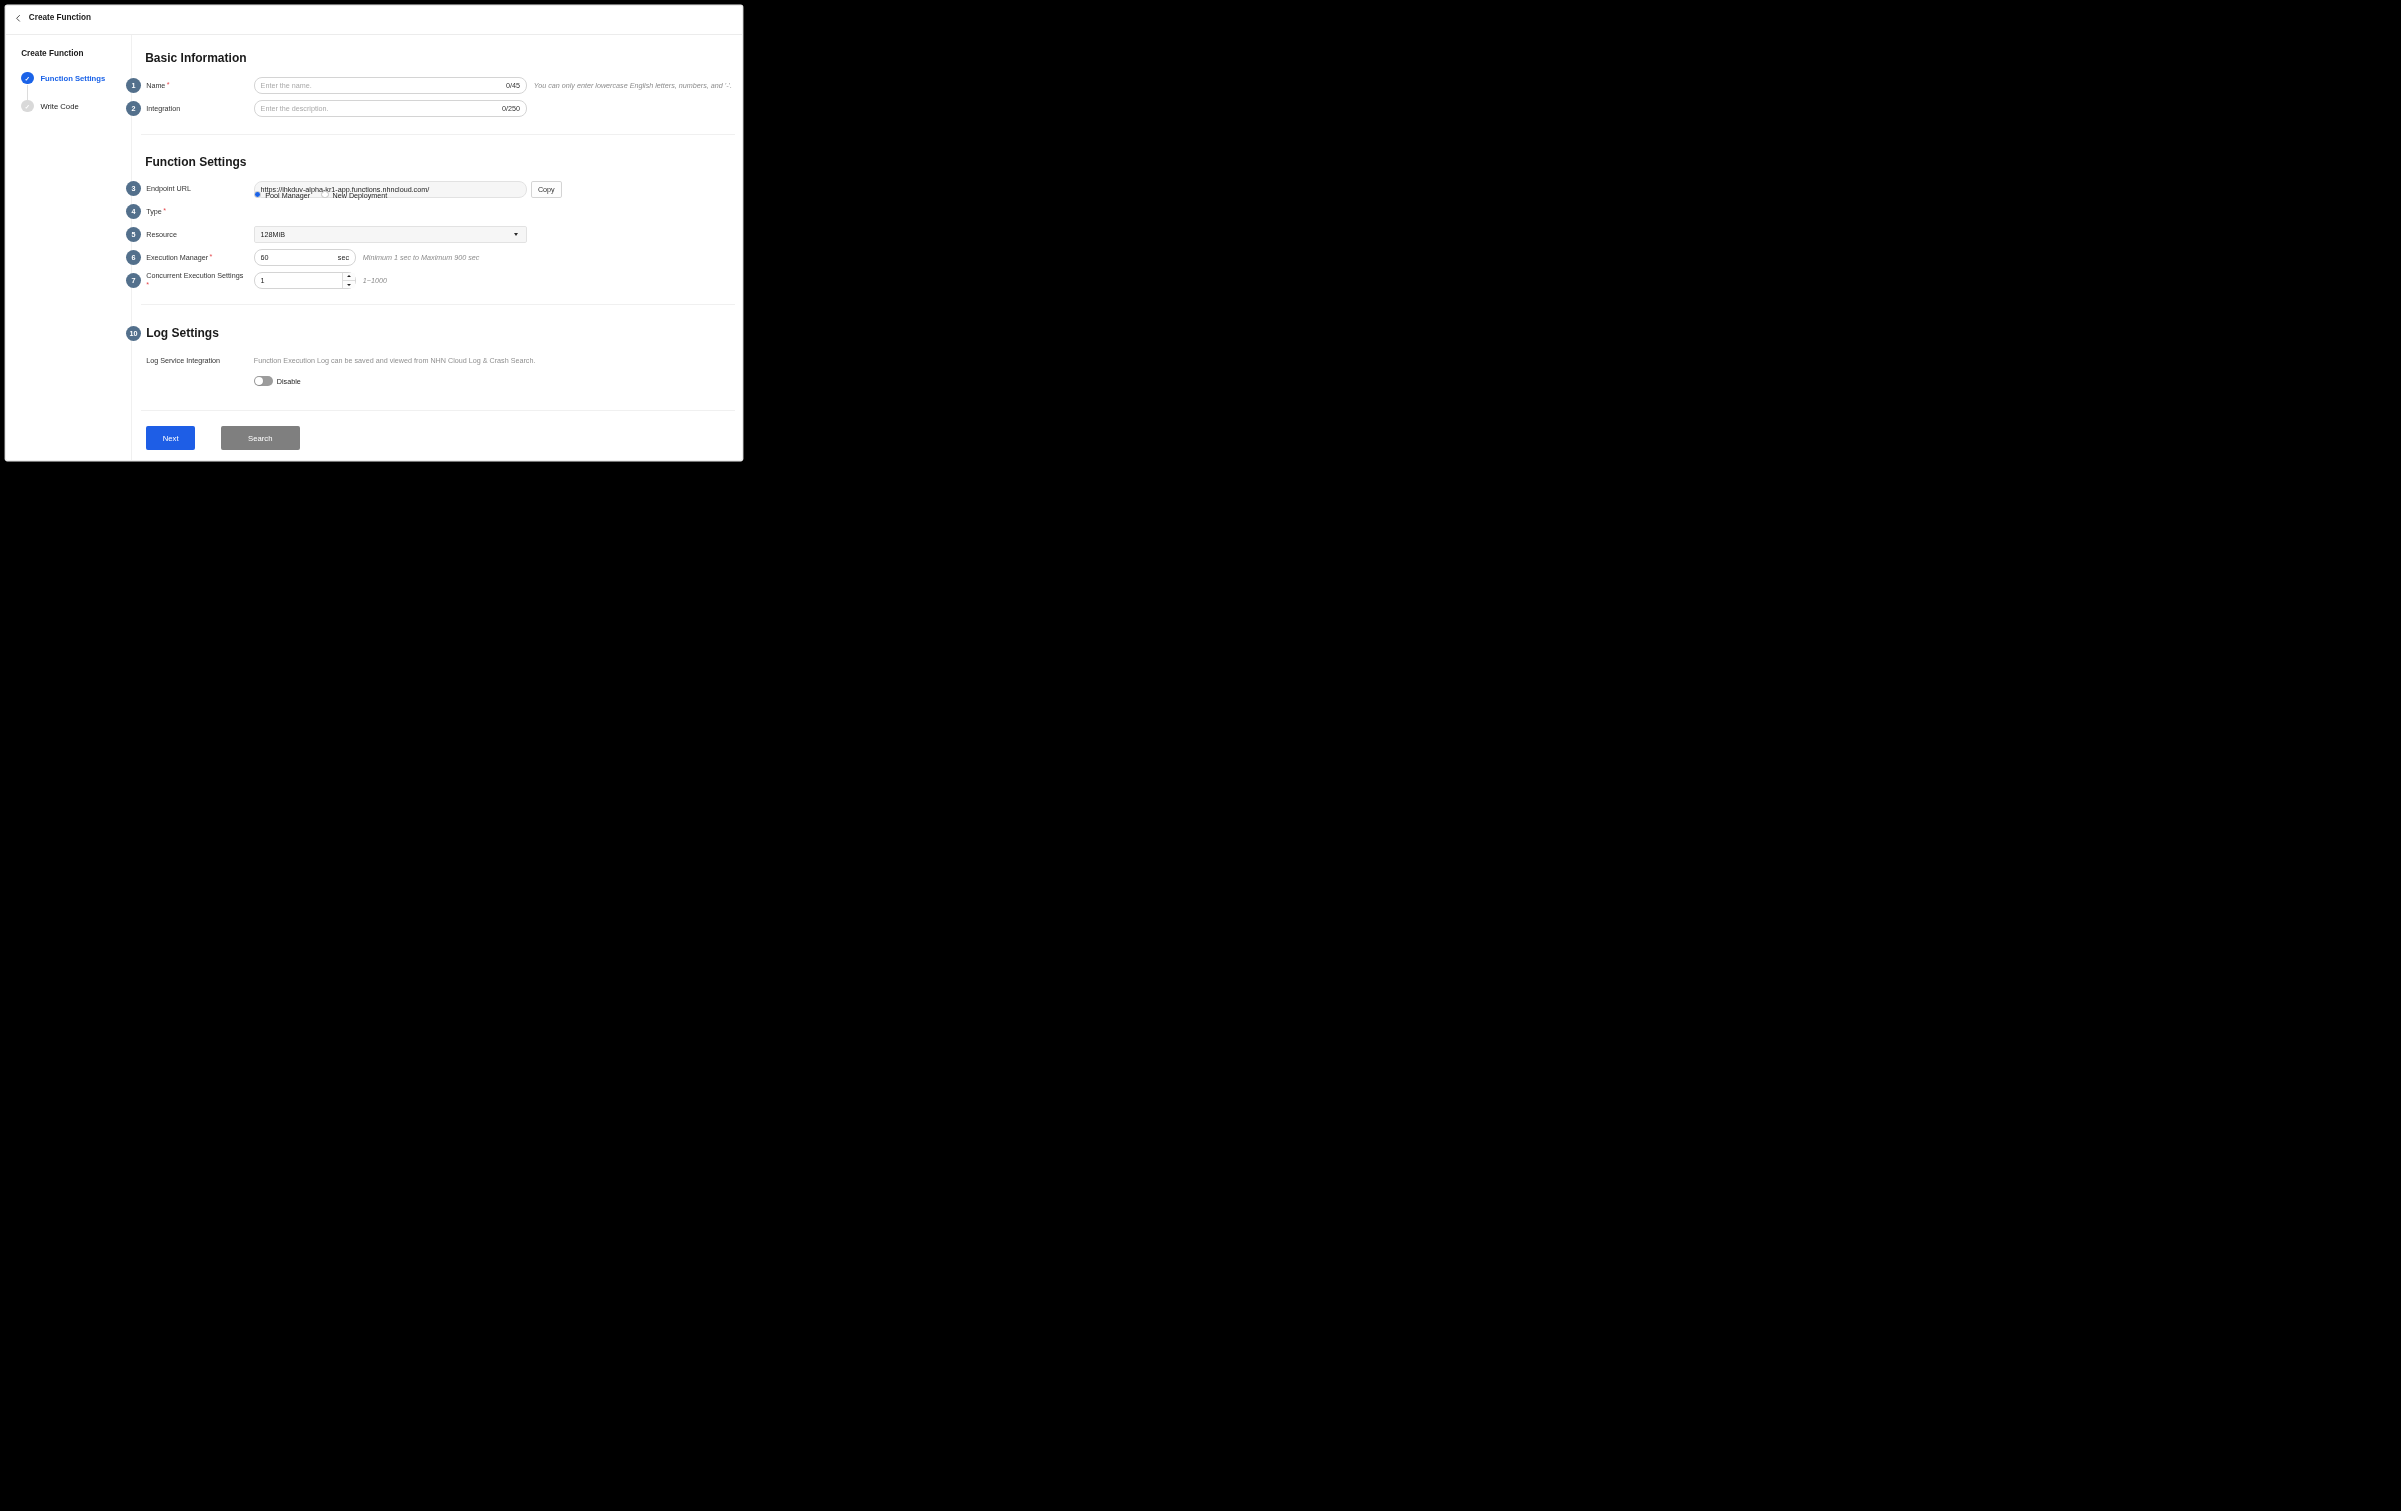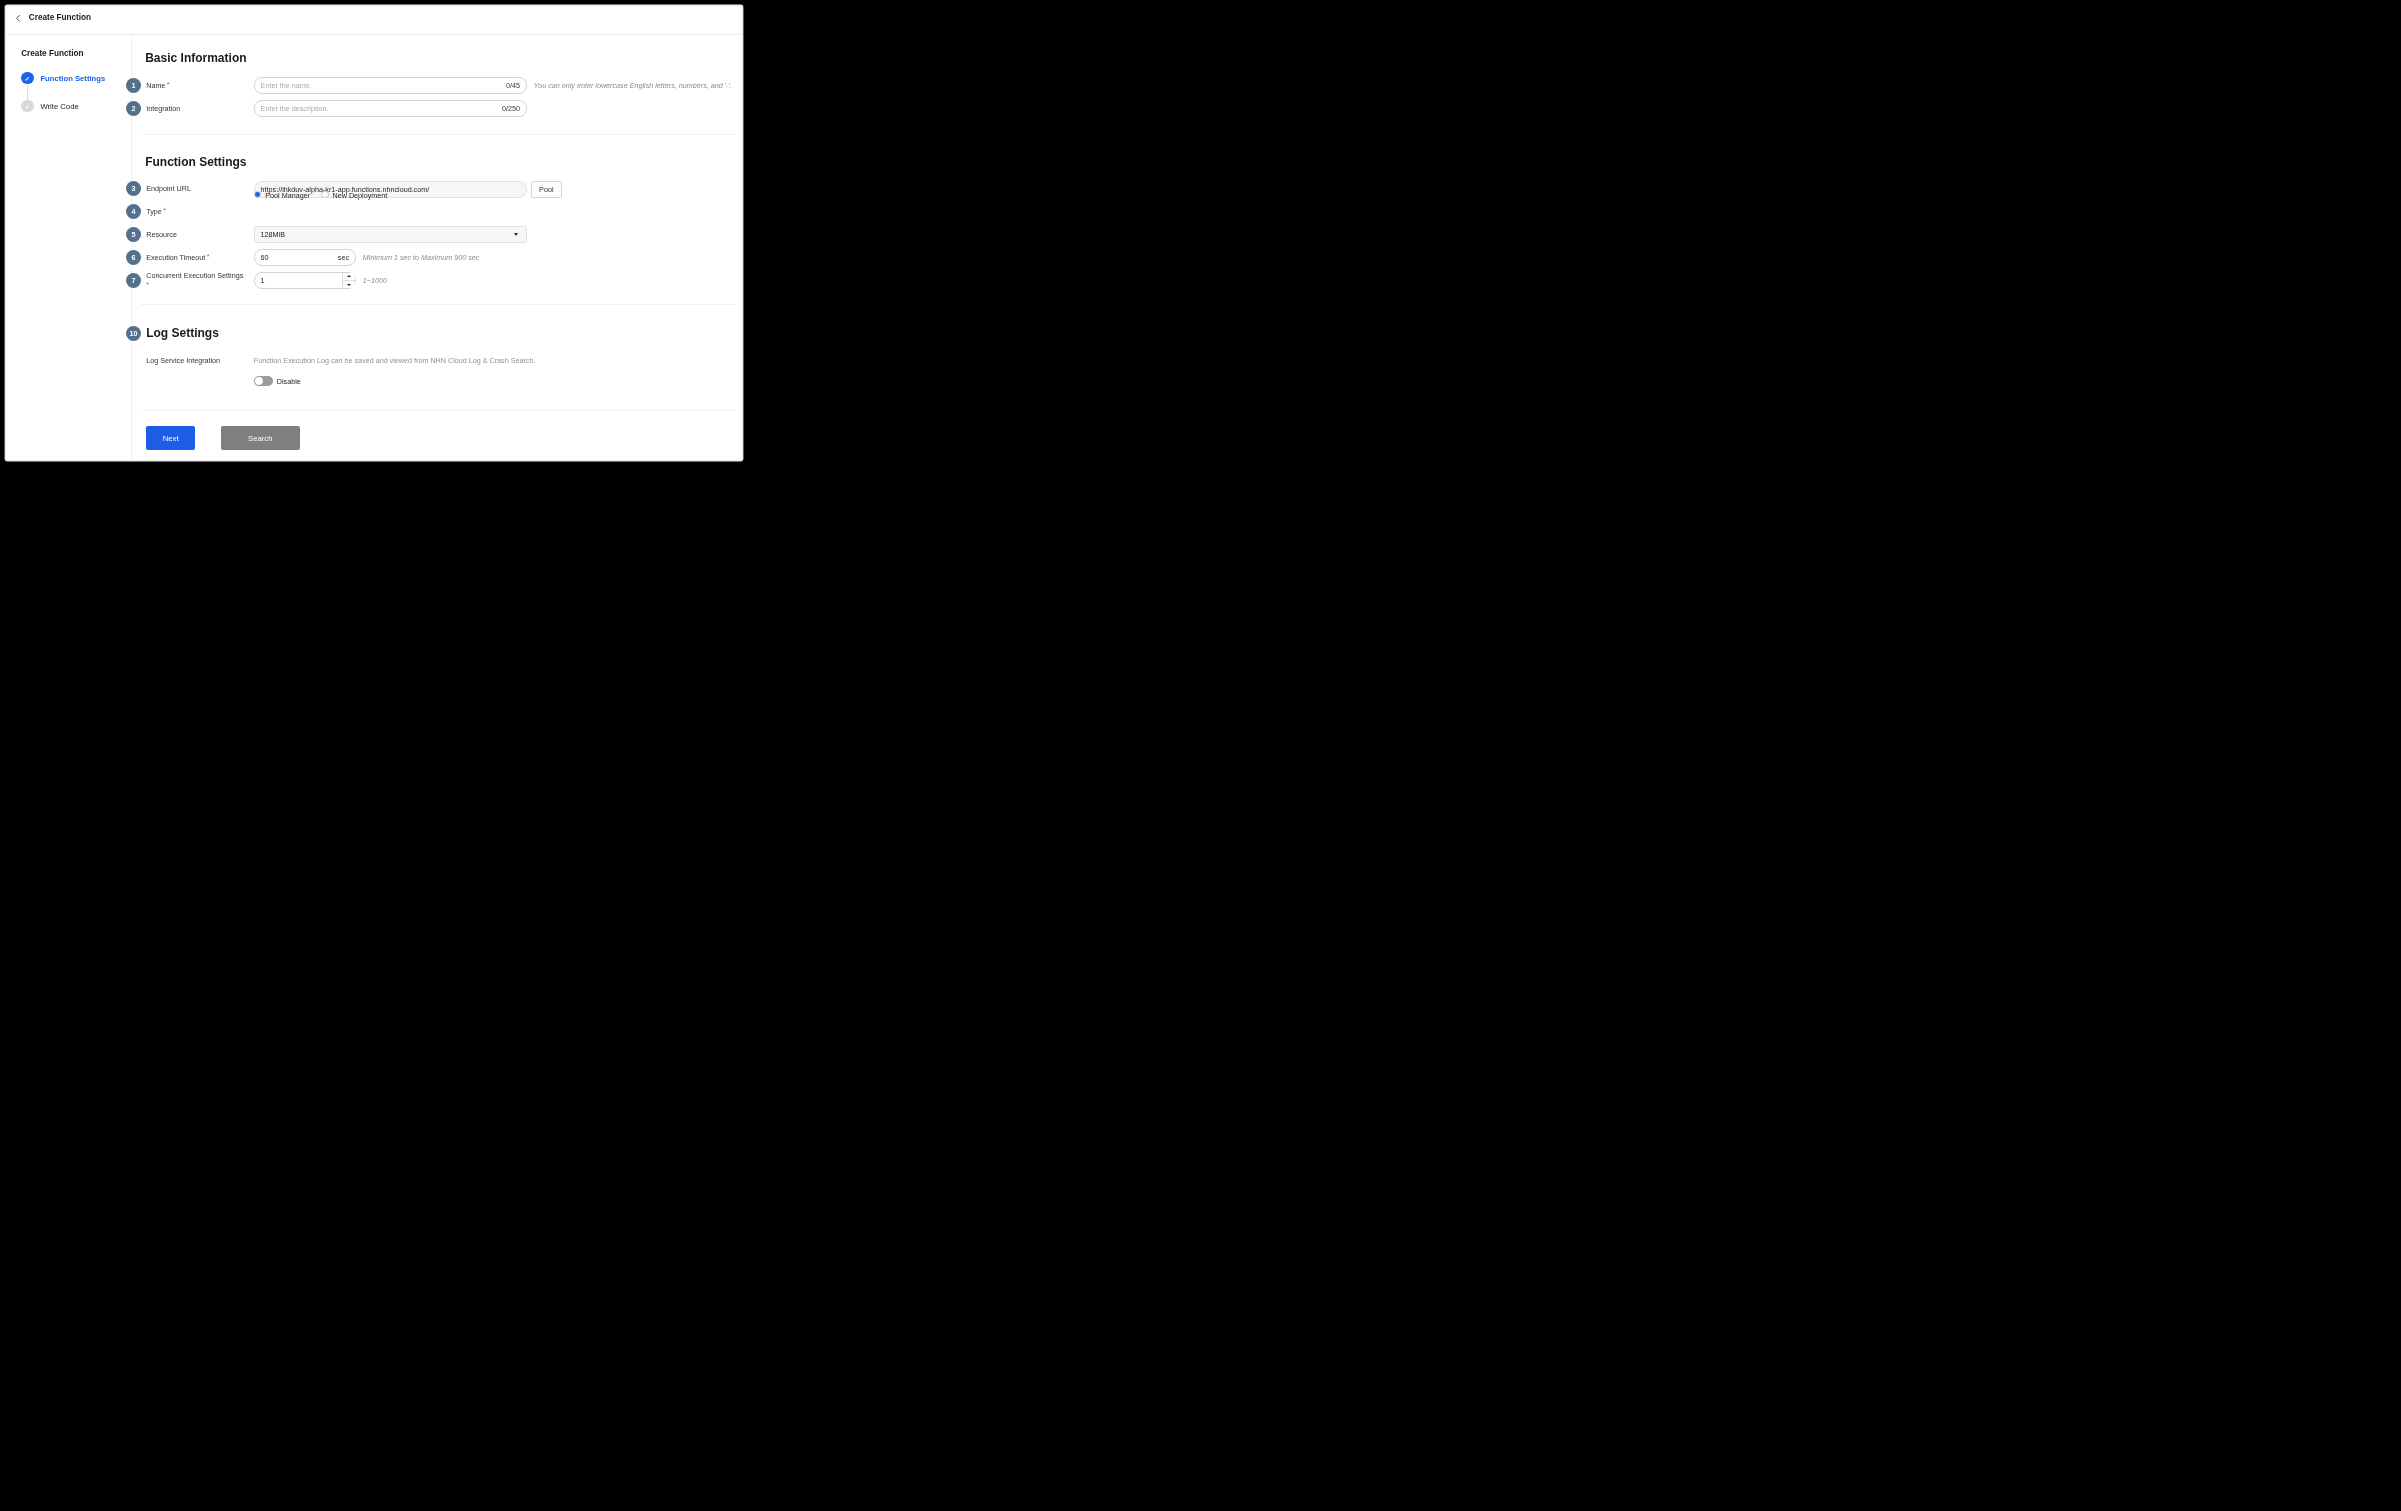--- a/index.html
+++ b/index.html
@@ -162,39 +162,39 @@
       </div>
 
       <div class="sec-divider" style="top:99px;"></div>
 
       <div class="sec-heading" style="top:122px;">Function Settings</div>
 
       <div class="row-label" style="top:149px;">Endpoint URL</div>
       <div class="shell readonly" style="top:146px;">
         <input type="text" readonly="" value="https://ihkduv-alpha-kr1-app.functions.nhncloud.com/" style="">
       </div>
-      <button class="copy-btn">Pool</button>
+      <button class="copy-btn">Copy</button>
 
       <div class="row-label" style="top:172px;"><span>Type</span><span class="req">*</span></div>
       <div class="radio-group">
         <span class="radio">
             <span class="dot"></span>
           </span>
         <span class="radio-label">Pool Manager</span>
         <span class="radio second"></span>
         <span class="radio-label">New Deployment</span>
       </div>
 
       <div class="row-label" style="top:195px;">Resource</div>
       <div class="select">
         <span>128MiB</span>
         <span class="caret"></span>
       </div>
 
-      <div class="row-label" style="top:218px;"><span>Execution Timeout</span><span class="req">*</span></div>
+      <div class="row-label" style="top:218px;"><span>Execution Manager</span><span class="req">*</span></div>
       <div class="shell small" style="top:214px;">
         <input type="text" value="60" style="">
         <span class="unit">sec</span>
       </div>
       <div class="hint" style="left:231px; top:218px;">Minimum 1 sec to Maximum 900 sec</div>
 
       <div class="row-label" style="top:236px; width:98px;"><span>Concurrent Execution Settings</span><br><span class="req" style="margin-left:0;">*</span></div>
       <div class="shell small" style="top:237px;">
         <input type="text" value="1" style="">
         <span class="spinner">

